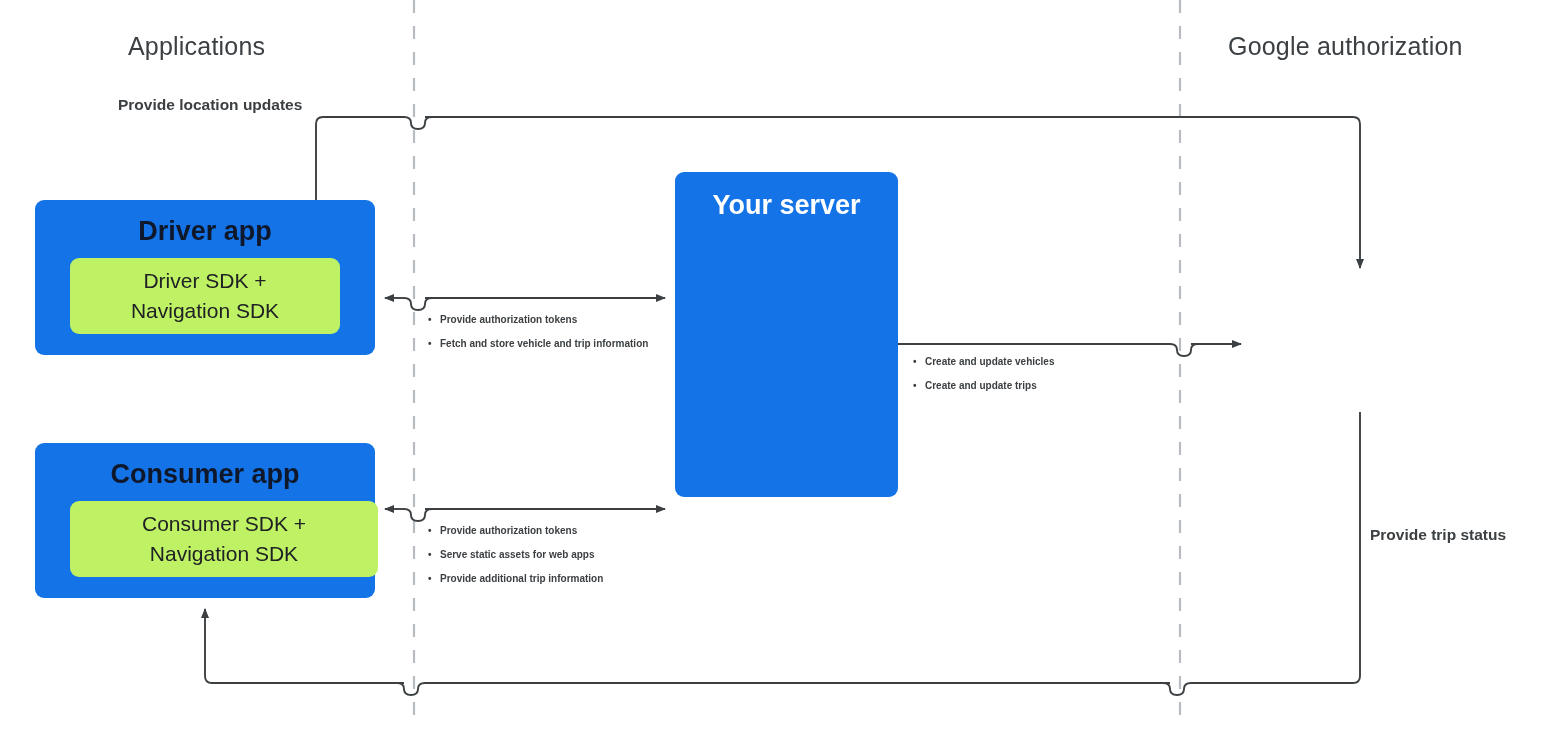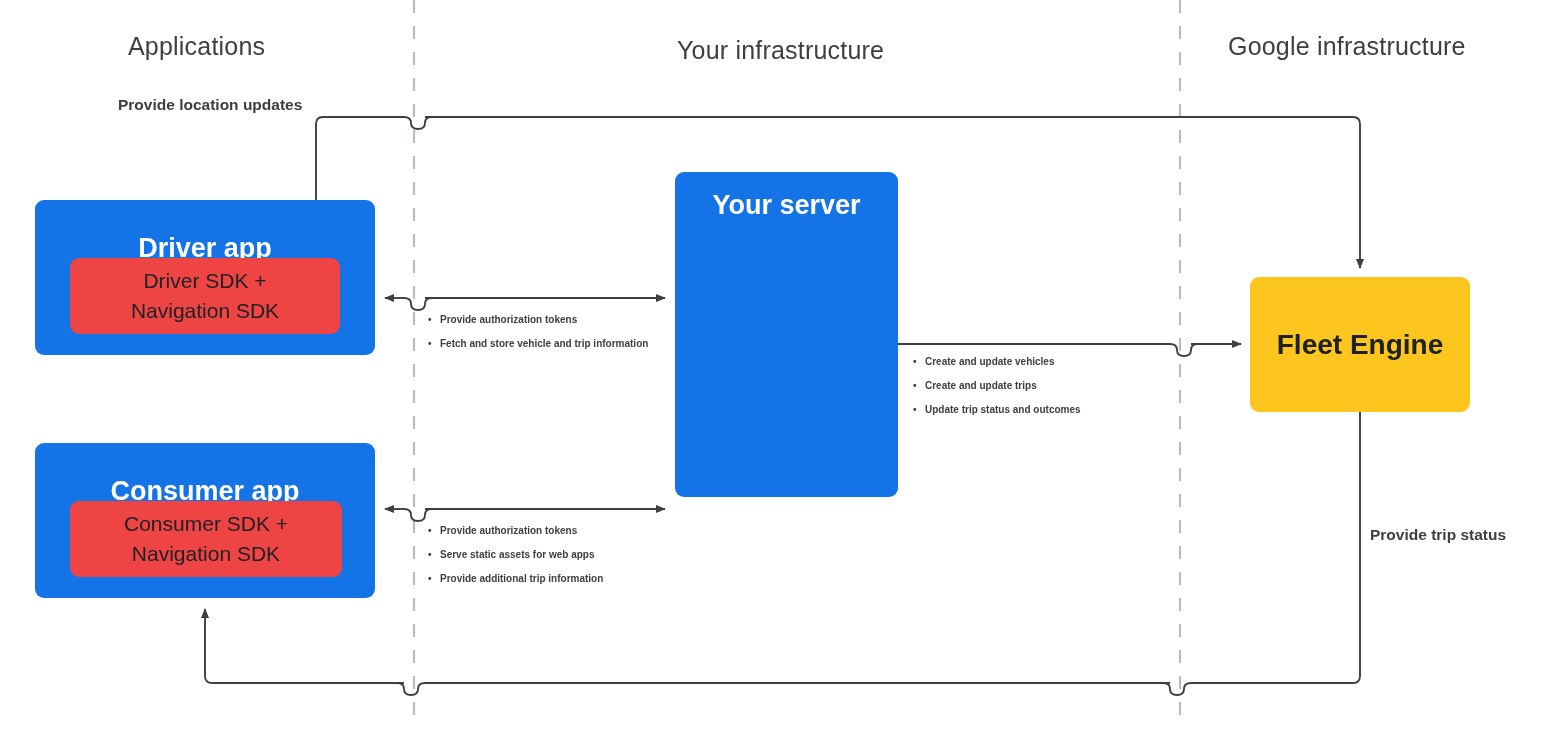--- a/index.html
+++ b/index.html
@@ -10,25 +10,25 @@
 
   .lane-title{position:absolute;color:#3c4043;font-size:25px;font-weight:400;
               letter-spacing:.2px;white-space:nowrap;}
 
   .node{position:absolute;box-sizing:border-box;border-radius:9px;}
   .node.blue{background:#1473e6;}
   .node.yellow{background:#fcc61f;}
 
   .node-title{position:absolute;left:0;right:0;text-align:center;
               font-weight:bold;white-space:nowrap;}
-  .app-title{top:33px;color:#ffffff;font-size:27px;}
+  .app-title{top:16px;color:#0f172a;font-size:27px;}
   .server-title{top:18px;color:#ffffff;font-size:27px;}
   .sdk-title{color:#202124;font-size:21px;line-height:30px;}
 
-  .sdk-box{position:absolute;border-radius:9px;background:#ef4444;
+  .sdk-box{position:absolute;border-radius:9px;background:#bef264;
            display:flex;align-items:center;justify-content:center;text-align:center;}
 
   .fe-label{position:absolute;left:0;right:0;top:50%;transform:translateY(-50%);
             text-align:center;color:#202124;font-size:28px;font-weight:bold;}
 
   .edge-label{position:absolute;color:#3c4043;font-size:15.5px;font-weight:bold;
               white-space:nowrap;}
 
   .bullets{position:absolute;color:#3c4043;font-size:10px;font-weight:bold;
            line-height:24px;}
@@ -85,44 +85,40 @@
     </g>
 
     <g fill="none" stroke="#3c4043" stroke-width="1.9">
       <path d="M898,344 L1170,344"></path>
       <path d="M1170,344 q7,0 7,6 q0,6 7,6 q7,0 7,-6 q0,-6 7,-6"></path>
       <path d="M1191,344 L1241,344" marker-end="url(#arrHead)"></path>
     </g>
   </svg>
 
   <div class="lane-title" style="left:128px;top:32px;">Applications</div>
-  <div class="lane-title" style="left:677px;top:36px;">Your infrastructure</div>
-  <div class="lane-title" style="left:1228px;top:32px;">Google infrastructure</div>
+  <div class="lane-title" style="left:1228px;top:32px;">Google authorization</div>
 
   <div class="node blue" style="left:35px;top:200px;width:340px;height:155px;">
     <div class="node-title app-title">Driver app</div>
     <div class="sdk-box" style="left:35px;top:58px;width:270px;height:76px;">
       <div class="sdk-title">Driver SDK +<br>Navigation SDK</div>
     </div>
   </div>
 
   <div class="node blue" style="left:35px;top:443px;width:340px;height:155px;">
     <div class="node-title app-title">Consumer app</div>
-    <div class="sdk-box" style="left:35px;top:58px;width:272px;height:76px;">
+    <div class="sdk-box" style="left:35px;top:58px;width:308px;height:76px;">
       <div class="sdk-title">Consumer SDK +<br>Navigation SDK</div>
     </div>
   </div>
 
   <div class="node blue" style="left:675px;top:172px;width:223px;height:325px;">
     <div class="node-title server-title">Your server</div>
   </div>
 
-  <div class="node yellow" style="left:1250px;top:277px;width:220px;height:135px;">
-    <div class="fe-label">Fleet Engine</div>
-  </div>
 
   <div class="edge-label" style="left:118px;top:96px;">Provide location updates</div>
   <div class="edge-label" style="left:1370px;top:526px;">Provide trip status</div>
 
   <div class="bullets" style="left:428px;top:308px;width:225px;">
     <ul>
         <li>Provide authorization tokens</li>
         <li>Fetch and store vehicle and trip information</li>
       </ul>
   </div>
@@ -132,17 +128,16 @@
         <li>Provide authorization tokens</li>
         <li>Serve static assets for web apps</li>
         <li>Provide additional trip information</li>
       </ul>
   </div>
 
   <div class="bullets" style="left:913px;top:350px;width:250px;">
     <ul>
         <li>Create and update vehicles</li>
         <li>Create and update trips</li>
-        <li>Update trip status and outcomes</li>
       </ul>
   </div>
 
 </div>
 
 </body></html>

